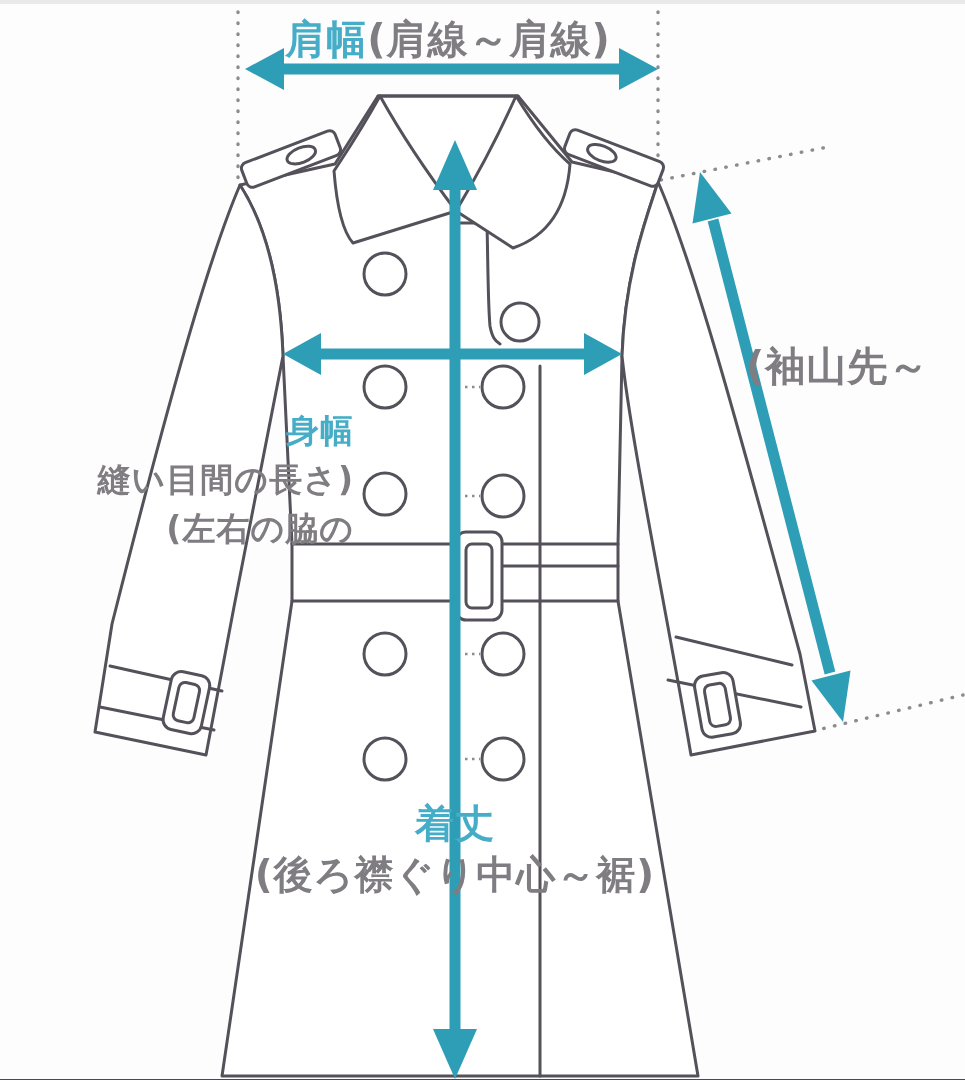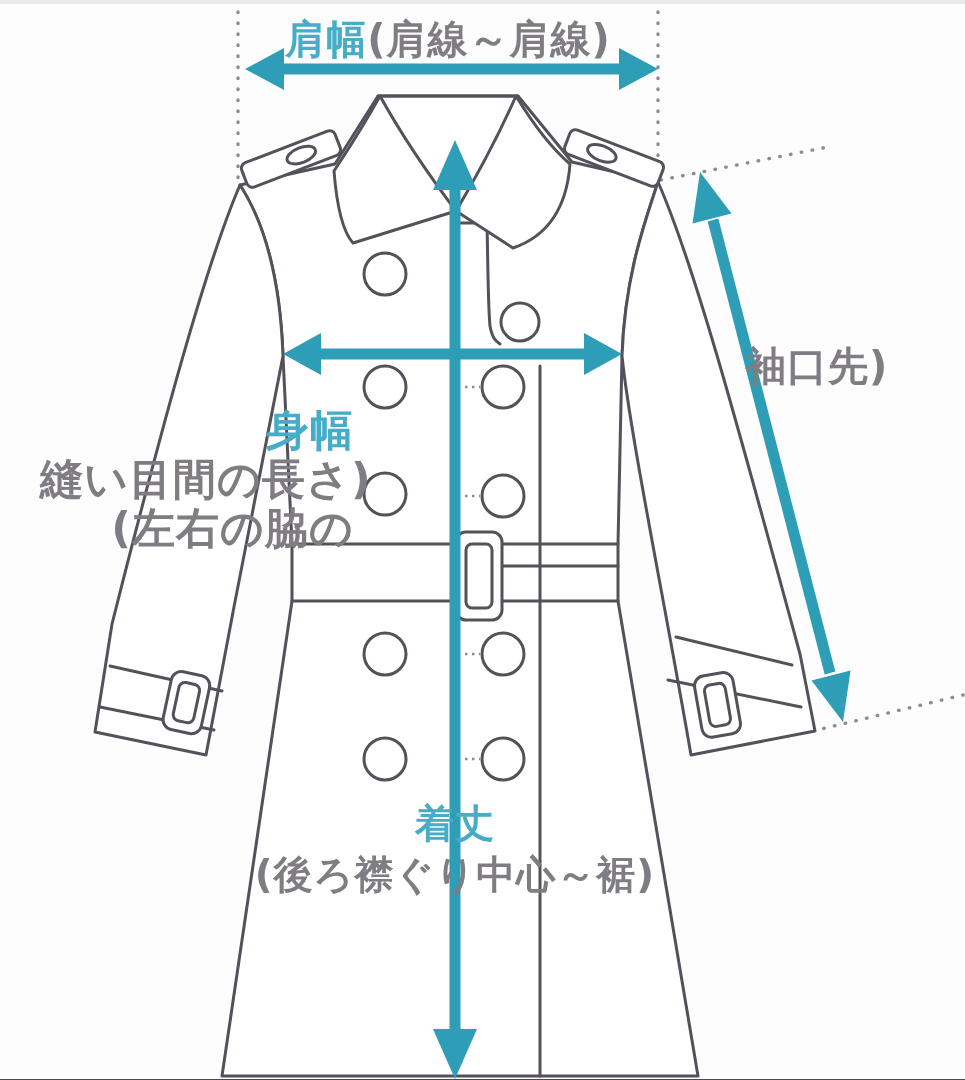--- a/index.html
+++ b/index.html
@@ -21,21 +21,21 @@
   .hole-dash{fill:none;stroke:var(--guide-gray,#8c8c8c);stroke-width:2.5;stroke-dasharray:2.5 4.5;}
   .arrow{fill:var(--arrow-teal,#2d9eb5);stroke:none;}
   .arrow-line{stroke:var(--arrow-teal,#2d9eb5);stroke-width:11;fill:none;}
   .bottom-border{stroke:var(--border-bottom,#4b4950);stroke-width:4;fill:none;}
   
   .label{position:absolute;white-space:nowrap;}
   .term{color:var(--text-teal,#45adc7);}
   .detail{color:var(--text-gray,#7f7c82);}
   #label-shoulder{left:98px;top:8px;width:700px;text-align:center;font-size:40px;letter-spacing:1px;}
   #label-sleeve{left:746px;top:336px;font-size:40px;line-height:53px;text-align:left;letter-spacing:1px;}
-  #label-bodywidth{left:40px;top:402px;width:314px;text-align:right;font-size:43px;line-height:49px;letter-spacing:1px;}
+  #label-bodywidth{left:40px;top:402px;width:314px;text-align:right;font-size:33px;line-height:49px;letter-spacing:1px;}
   #label-length{left:150px;top:794px;width:610px;text-align:center;font-size:39px;line-height:51px;letter-spacing:1px;}
 </style>
 </head>
 <body>
 
 <div id="stage" style="--arrow-teal: #2d9eb5; --text-teal: #45adc7; --outline: #54515a; --text-gray: #7f7c82; --guide-gray: #8c8c8c; --border-bottom: #4b4950; --background: #fdfdfd;">
 
   <svg id="coat-svg" width="965" height="1080" viewBox="0 0 965 1080">
 
     <g>
@@ -150,21 +150,21 @@
     </g>
 
     <path class="bottom-border" d="M0,1077 L965,1077"></path>
   </svg>
 
   <div class="label" id="label-shoulder">
     <span class="term">肩幅</span><span class="detail">(肩線～肩線)</span>
   </div>
 
   <div class="label" id="label-sleeve">
-    <div class="detail">袖口先)</div>
+    <div class="detail">(袖山先～</div>
   </div>
 
   <div class="label" id="label-bodywidth">
     <div class="term">身幅</div>
     <div class="detail">縫い目間の長さ)</div>
     <div class="detail">(左右の脇の</div>
   </div>
 
   <div class="label" id="label-length">
     <div class="term">着丈</div>

